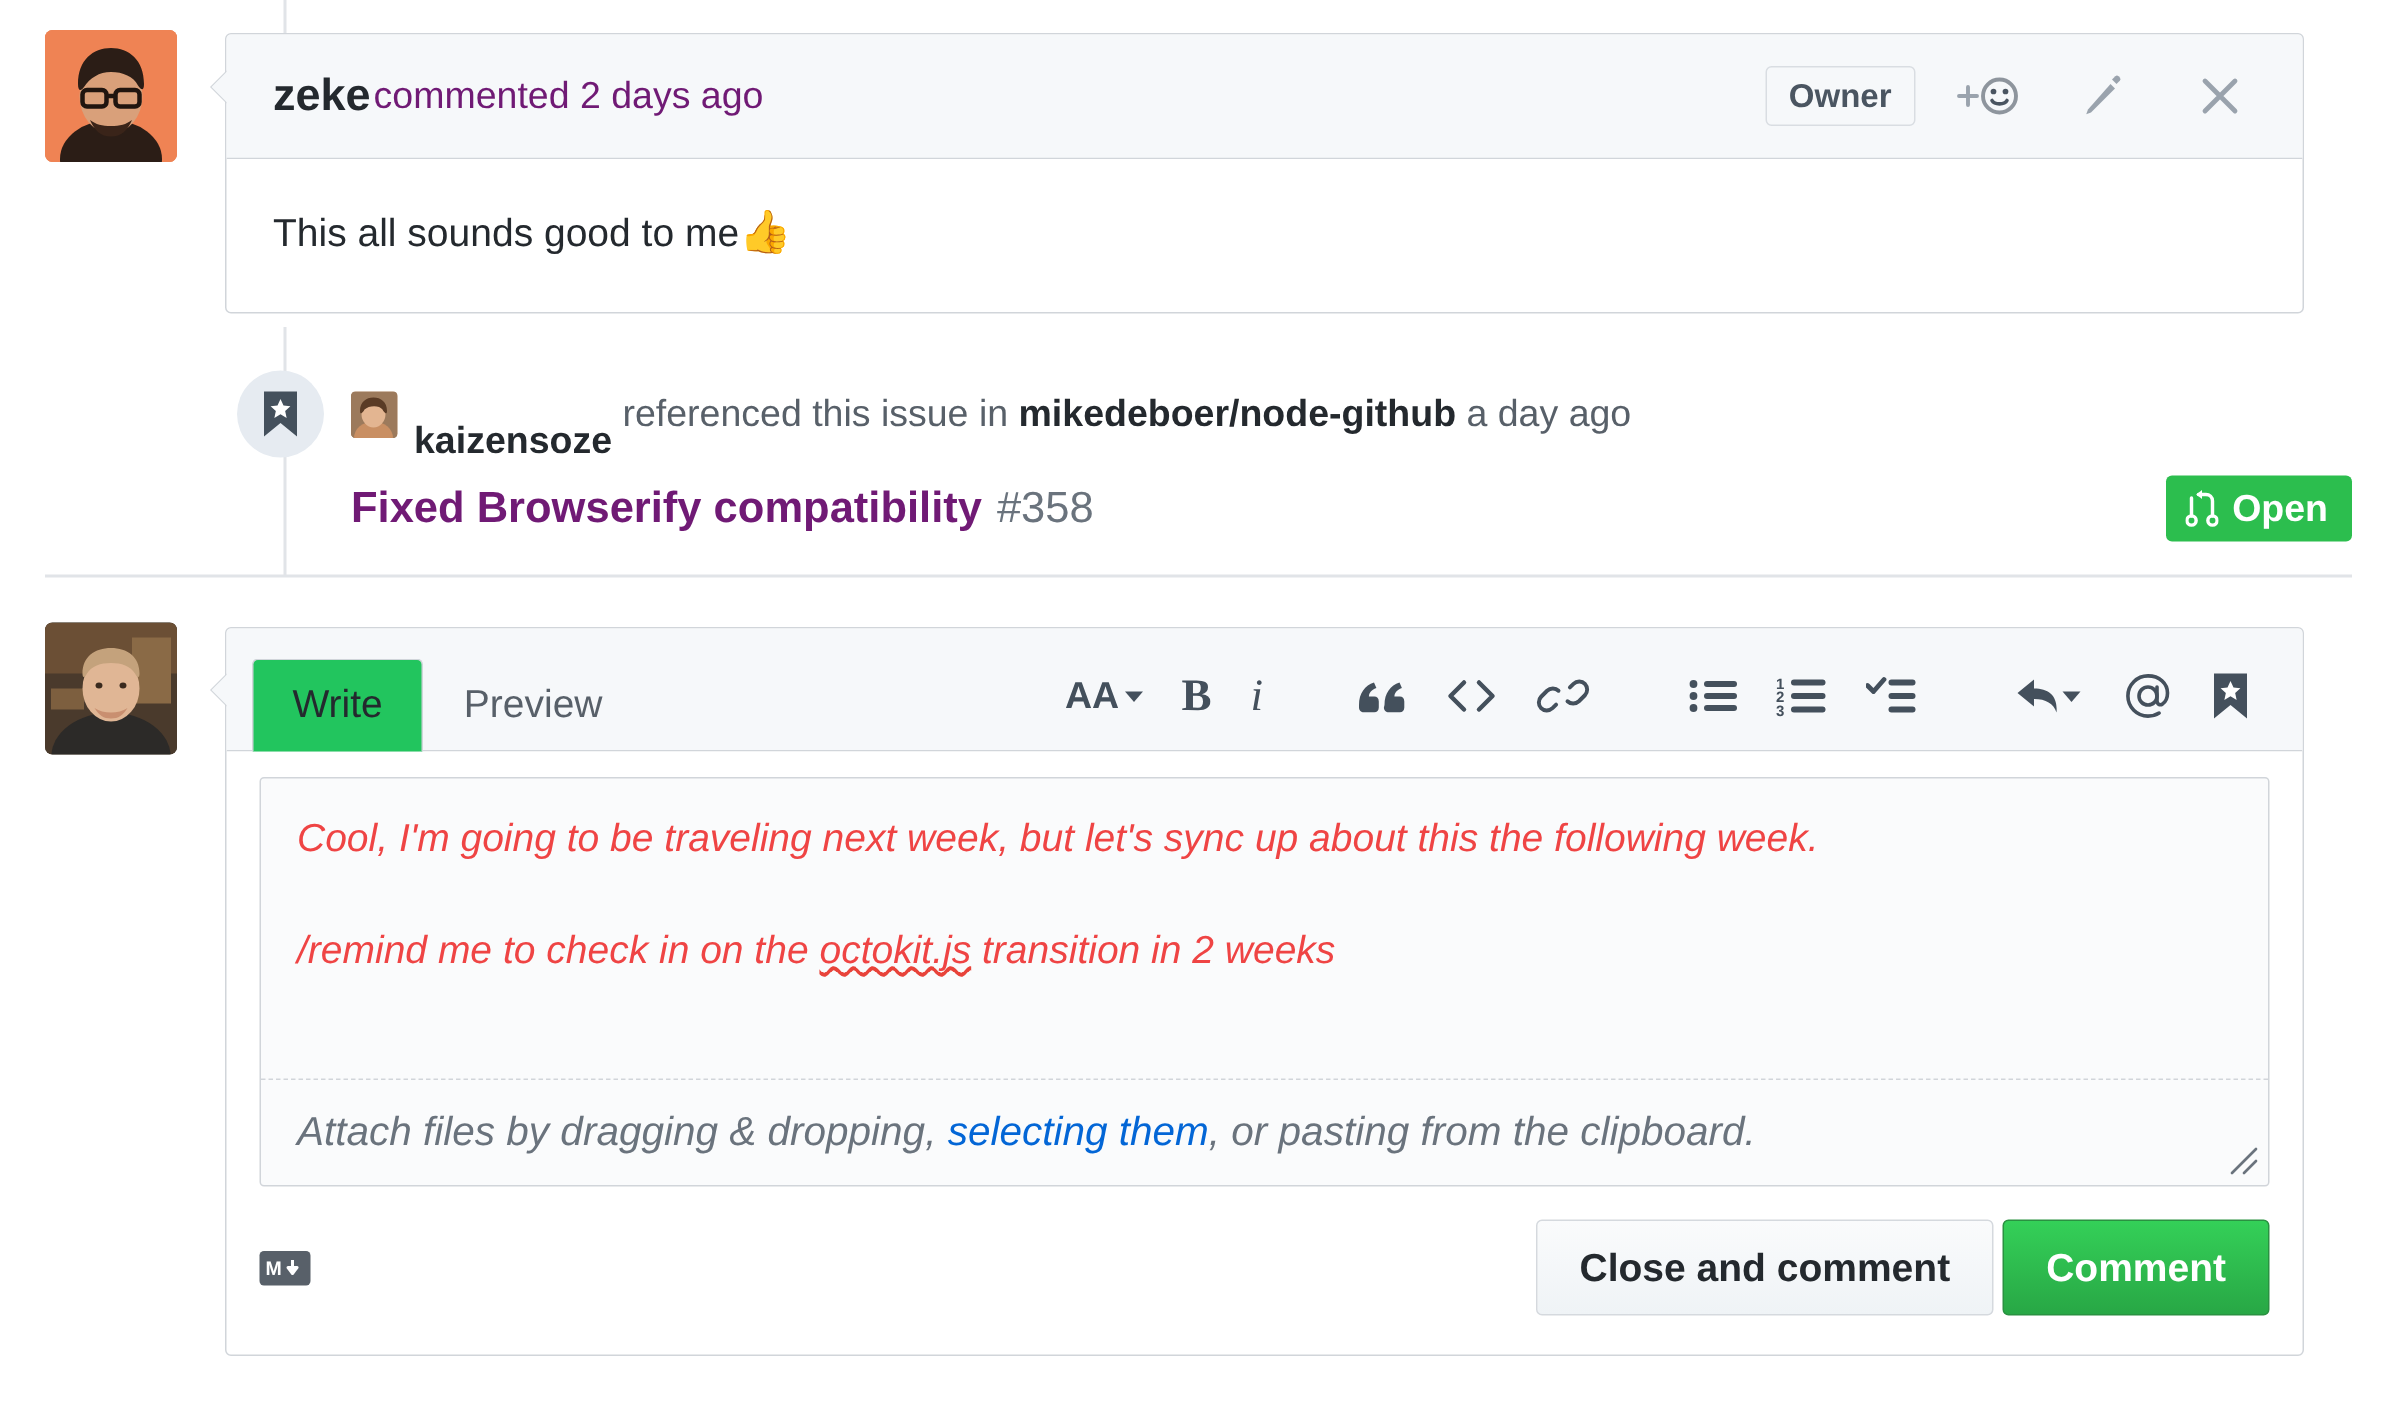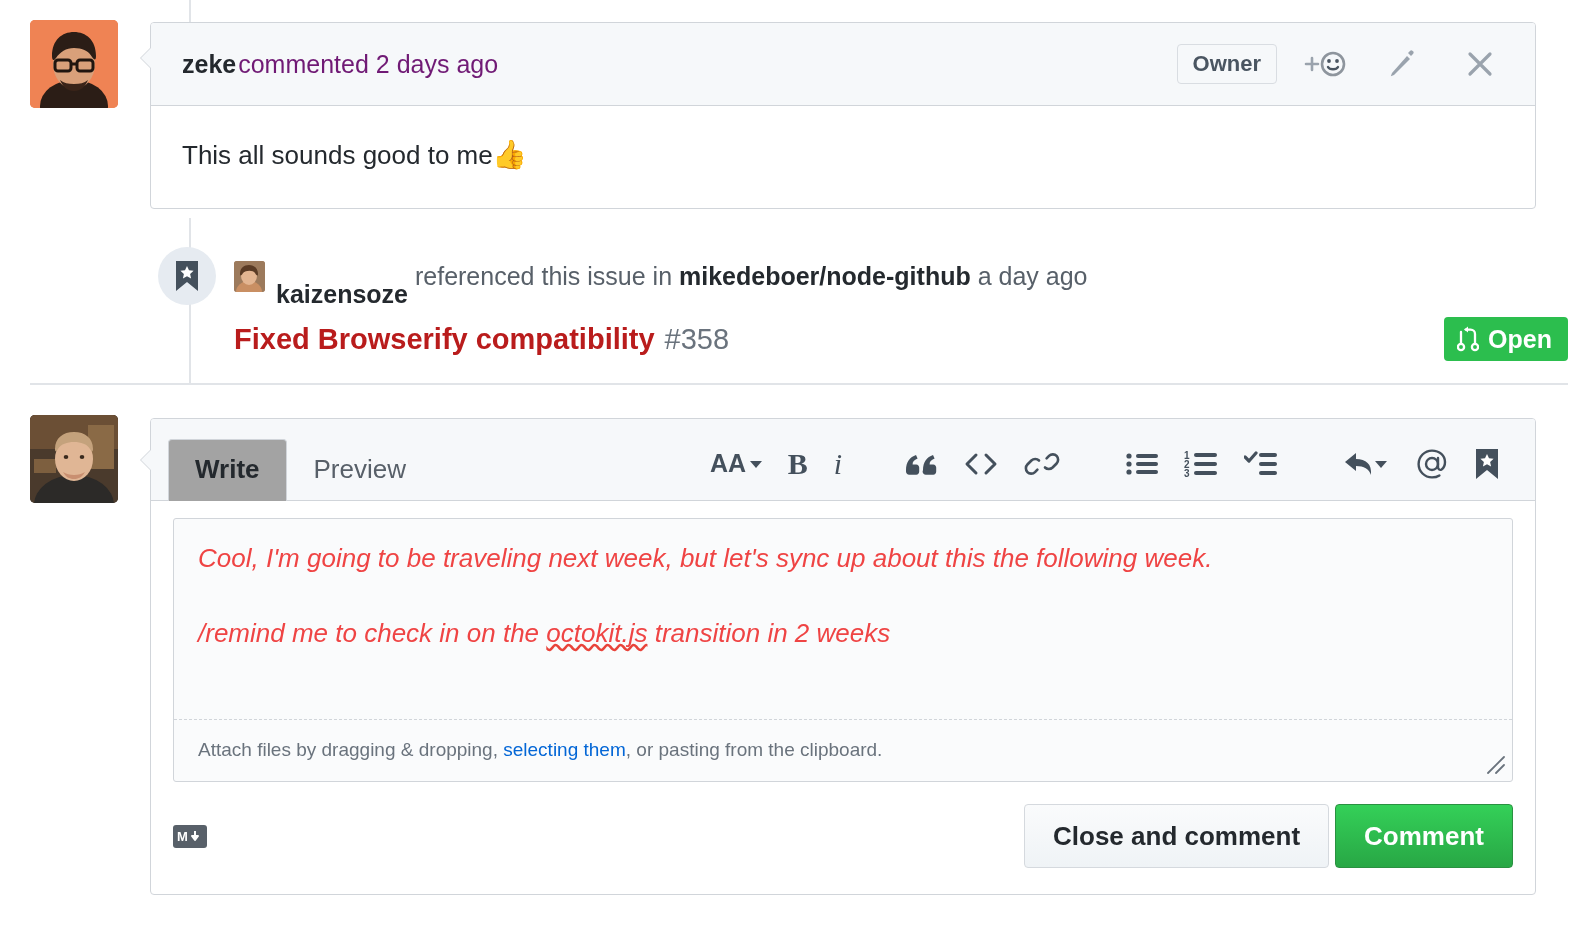--- a/index.html
+++ b/index.html
@@ -77,21 +77,21 @@
     width: 0; height: 0;
     border-top: 11px solid transparent;
     border-bottom: 11px solid transparent;
     border-right: 11px solid #d1d5da;
   }
   .bubble-arrow-in {
     left: -10px;
     border-right-color: #f6f8fa;
   }
   .comment-author {
-    font-size: 25px;
+    font-size: 30px;
     font-weight: bold;
     color: #24292e;
   }
   .comment-meta {
     font-size: 25px;
     color: #701a75;
     margin-left: 2px;
   }
   .header-right {
     margin-left: auto;
@@ -170,21 +170,21 @@
 
   .event-title-row {
     margin-left: 76px;
     display: flex;
     align-items: center;
     margin-top: 10px;
   }
   .event-title {
     font-size: 29px;
     font-weight: bold;
-    color: #b91c1c;
+    color: #701a75;
     text-align: center;
   }
   .event-number {
     font-size: 29px;
     color: #6a737d;
     margin-left: 10px;
   }
   .open-badge {
     margin-left: auto;
     background: #2cbe4e;
@@ -236,24 +236,23 @@
     font-size: 26px;
     color: #586069;
     padding: 14px 26px 16px 26px;
     border: 1px solid transparent;
     border-bottom: none;
     border-radius: 4px 4px 0 0;
     margin-bottom: -1px;
     line-height: 1.2;
   }
   .tab.active {
-    background: #a3a3a3;
+    background: #22c55e;
     border-color: #d1d5da;
     color: #24292e;
-    font-weight: bold;
   }
   .toolbar {
     margin-left: auto;
     display: flex;
     align-items: center;
     margin-bottom: 14px;
     color: #44505c;
   }
   .tbtn {
     display: flex;
@@ -294,22 +293,23 @@
   .resize-grip {
     position: absolute;
     right: 6px;
     bottom: 10px;
     width: 22px;
     height: 22px;
   }
   .drop-note {
     border-top: 1px dashed #d1d5da;
     padding: 19px 24px 20px 24px;
-    font-size: 19px;
+    font-size: 27px;
     color: #6a737d;
+    font-style: italic;
   }
   .drop-note a { color: #0366d6; text-decoration: none; }
 
   .composer-footer {
     display: flex;
     align-items: center;
     padding: 22px 22px 26px 22px;
   }
   .md-note {
     display: flex;

